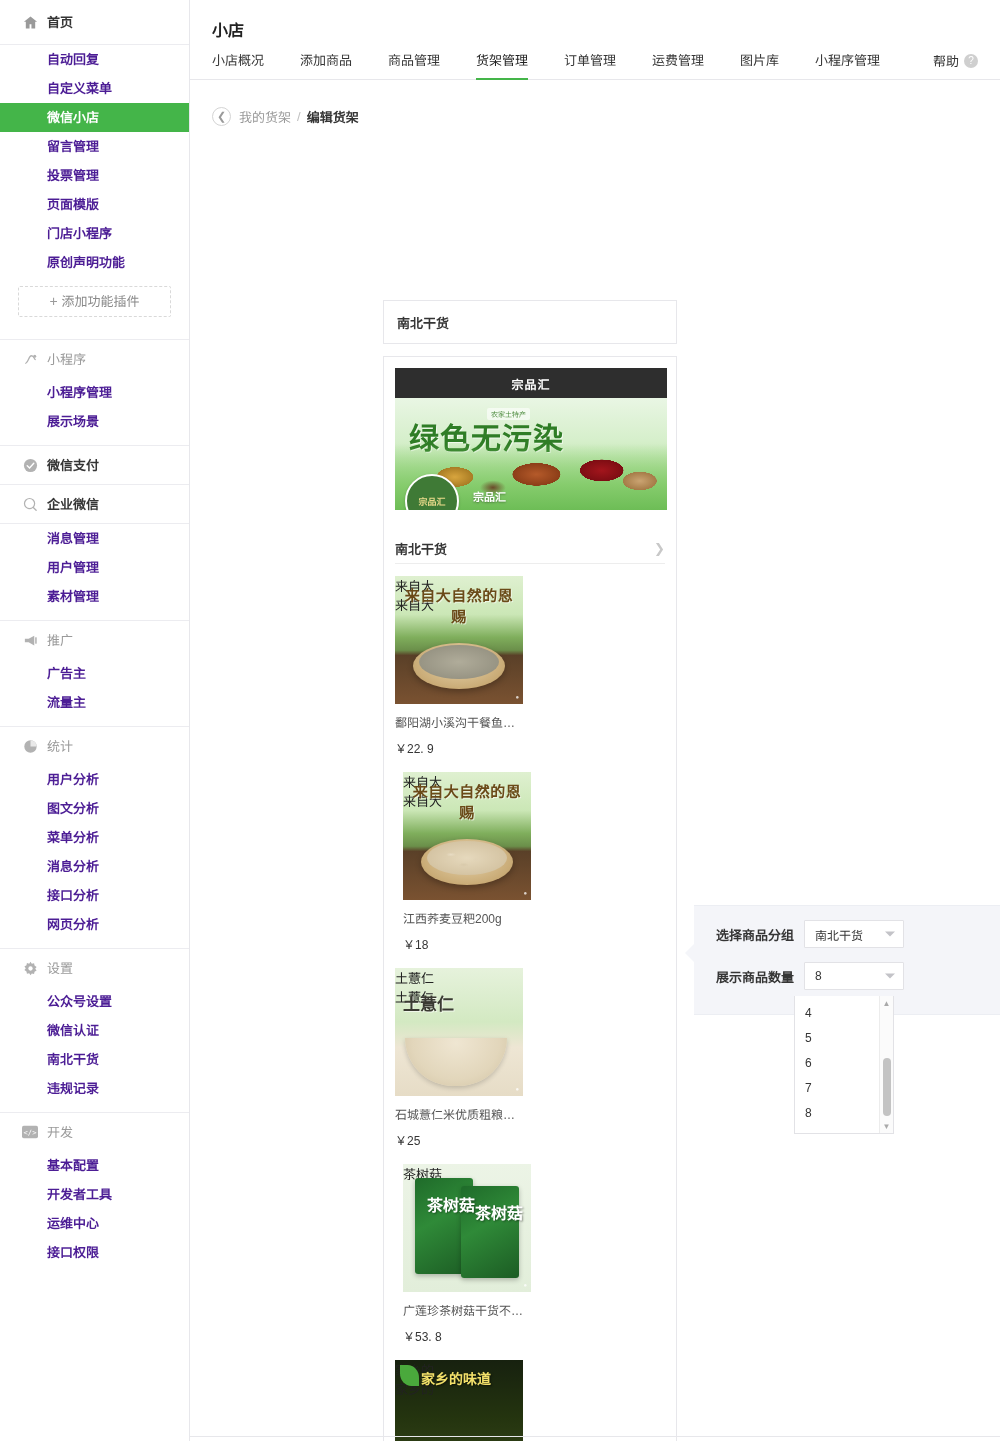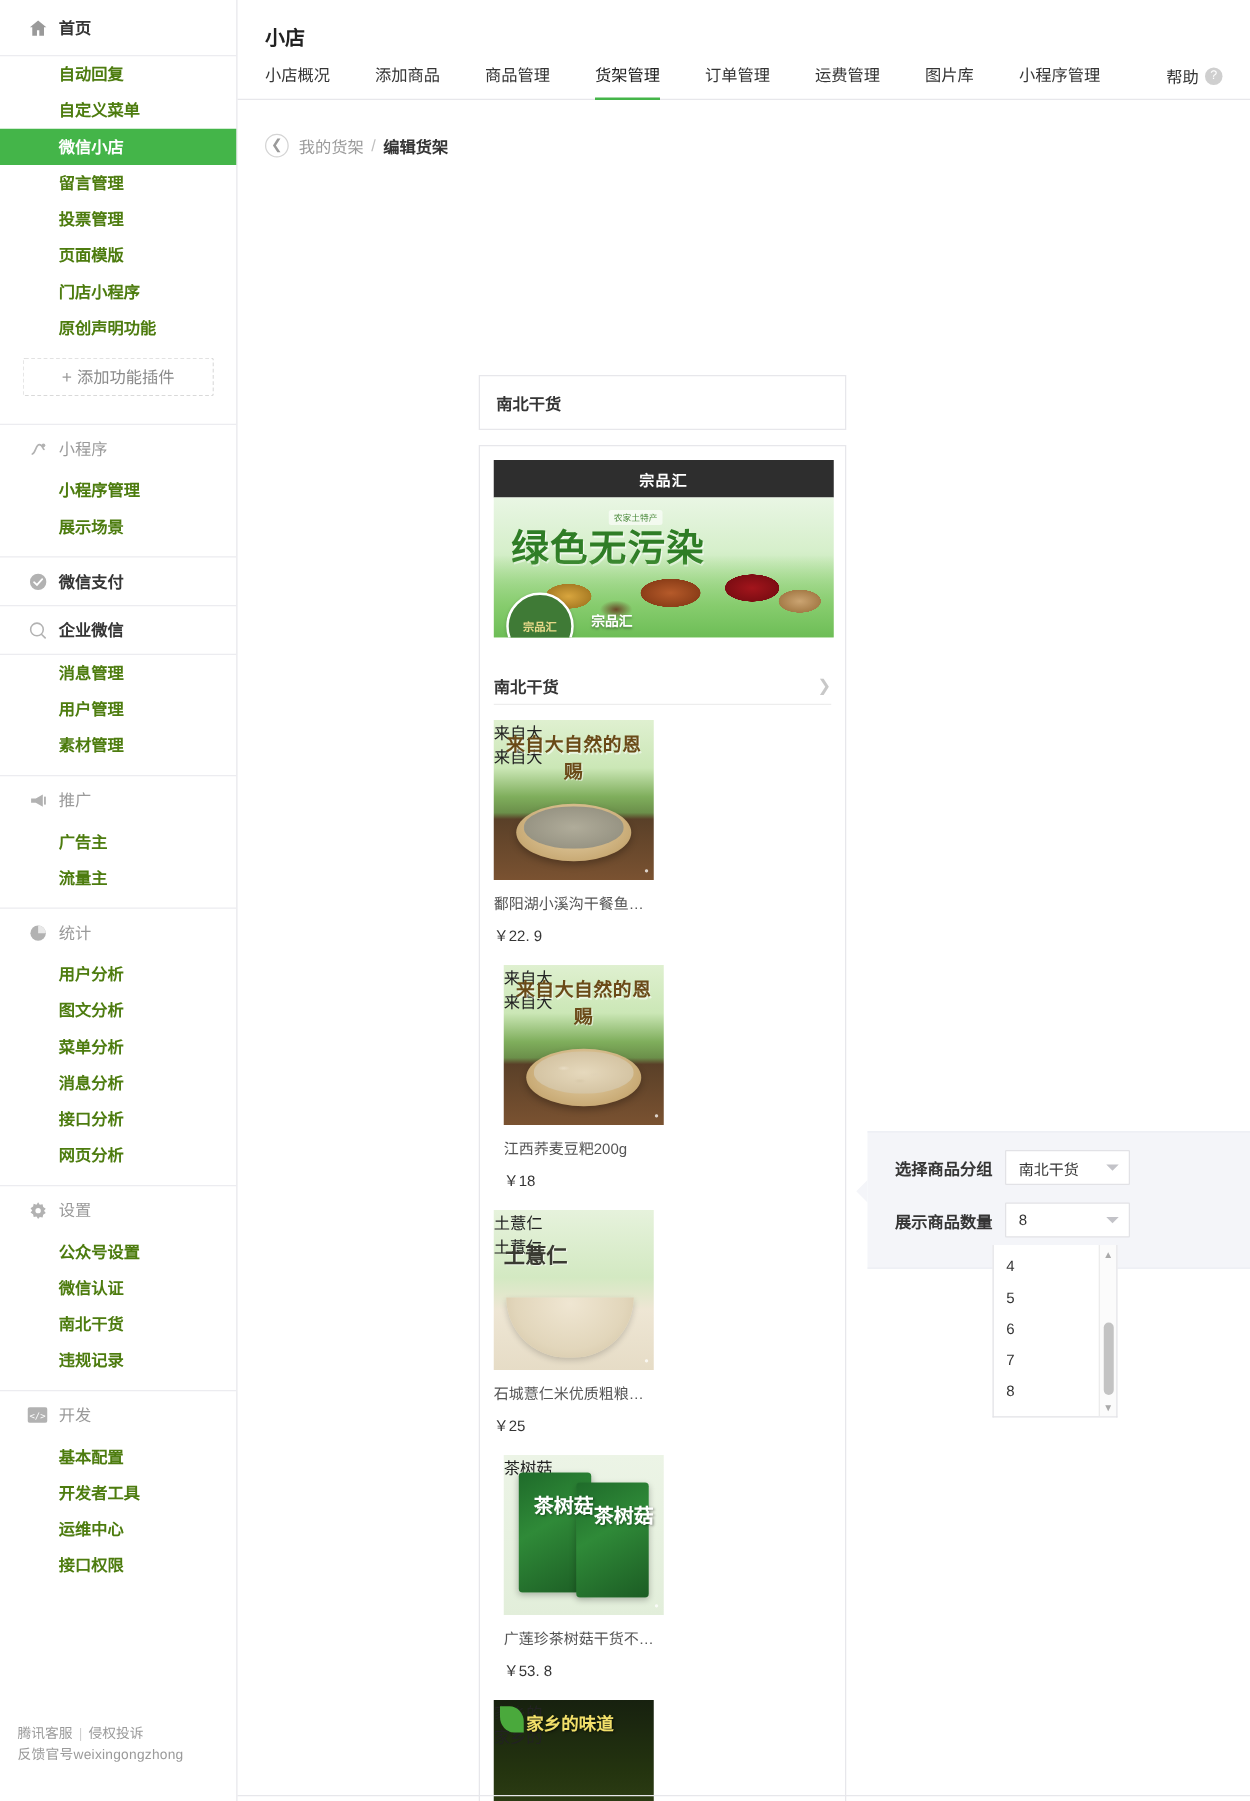--- a/index.html
+++ b/index.html
@@ -33,21 +33,21 @@
     width: 16px; height: 16px; margin-right: 9px;
     display: inline-flex; align-items: center; justify-content: center;
     color: #b2b2b2; flex: 0 0 16px;
   }
   .nav-head .label { line-height: 1; }
   .nav-head.home { color: #444; font-weight: bold; height: 44px; }
   .nav-head.home .ico { color: #9a9a9a; }
   .nav-head.single { color: #353535; font-weight: bold; }
   .nav-item {
     display: block; height: 29px; line-height: 29px;
-    padding-left: 47px; color: #4d7c0f; font-size: 13px;
+    padding-left: 47px; color: #4c1d95; font-size: 13px;
     font-weight: bold; text-decoration: none; cursor: pointer;
   }
   .nav-item.active { background: #44b549; color: #fff; }
   .sect-pad { padding-bottom: 9px; }
 
   .add-plugin {
     margin: 9px 18px 13px 18px;
     height: 31px; line-height: 29px;
     border: 1px dashed #d9d9d9; border-radius: 2px;
     text-align: center; color: #8a8a8a; font-size: 13px;
@@ -456,26 +456,20 @@
             </span>
             <span class="label">开发</span>
           </div>
           <a class="nav-item">基本配置</a>
           <a class="nav-item">开发者工具</a>
           <a class="nav-item">运维中心</a>
           <a class="nav-item">接口权限</a>
         </div>
       </div>
 
-    <div class="side-footer">
-      <div>
-        <a>腾讯客服</a><span class="sep">|</span><a>侵权投诉</a>
-      </div>
-      <div class="fb">反馈官号weixingongzhong</div>
-    </div>
   </nav>
 
   <div class="main">
 
     <div class="page-title">小店</div>
 
     <div class="tabbar">
       <div id="tabs-host" style="display:flex;align-items:flex-end;">
           <div class="tab">小店概况</div>
           <div class="tab">添加商品</div>

